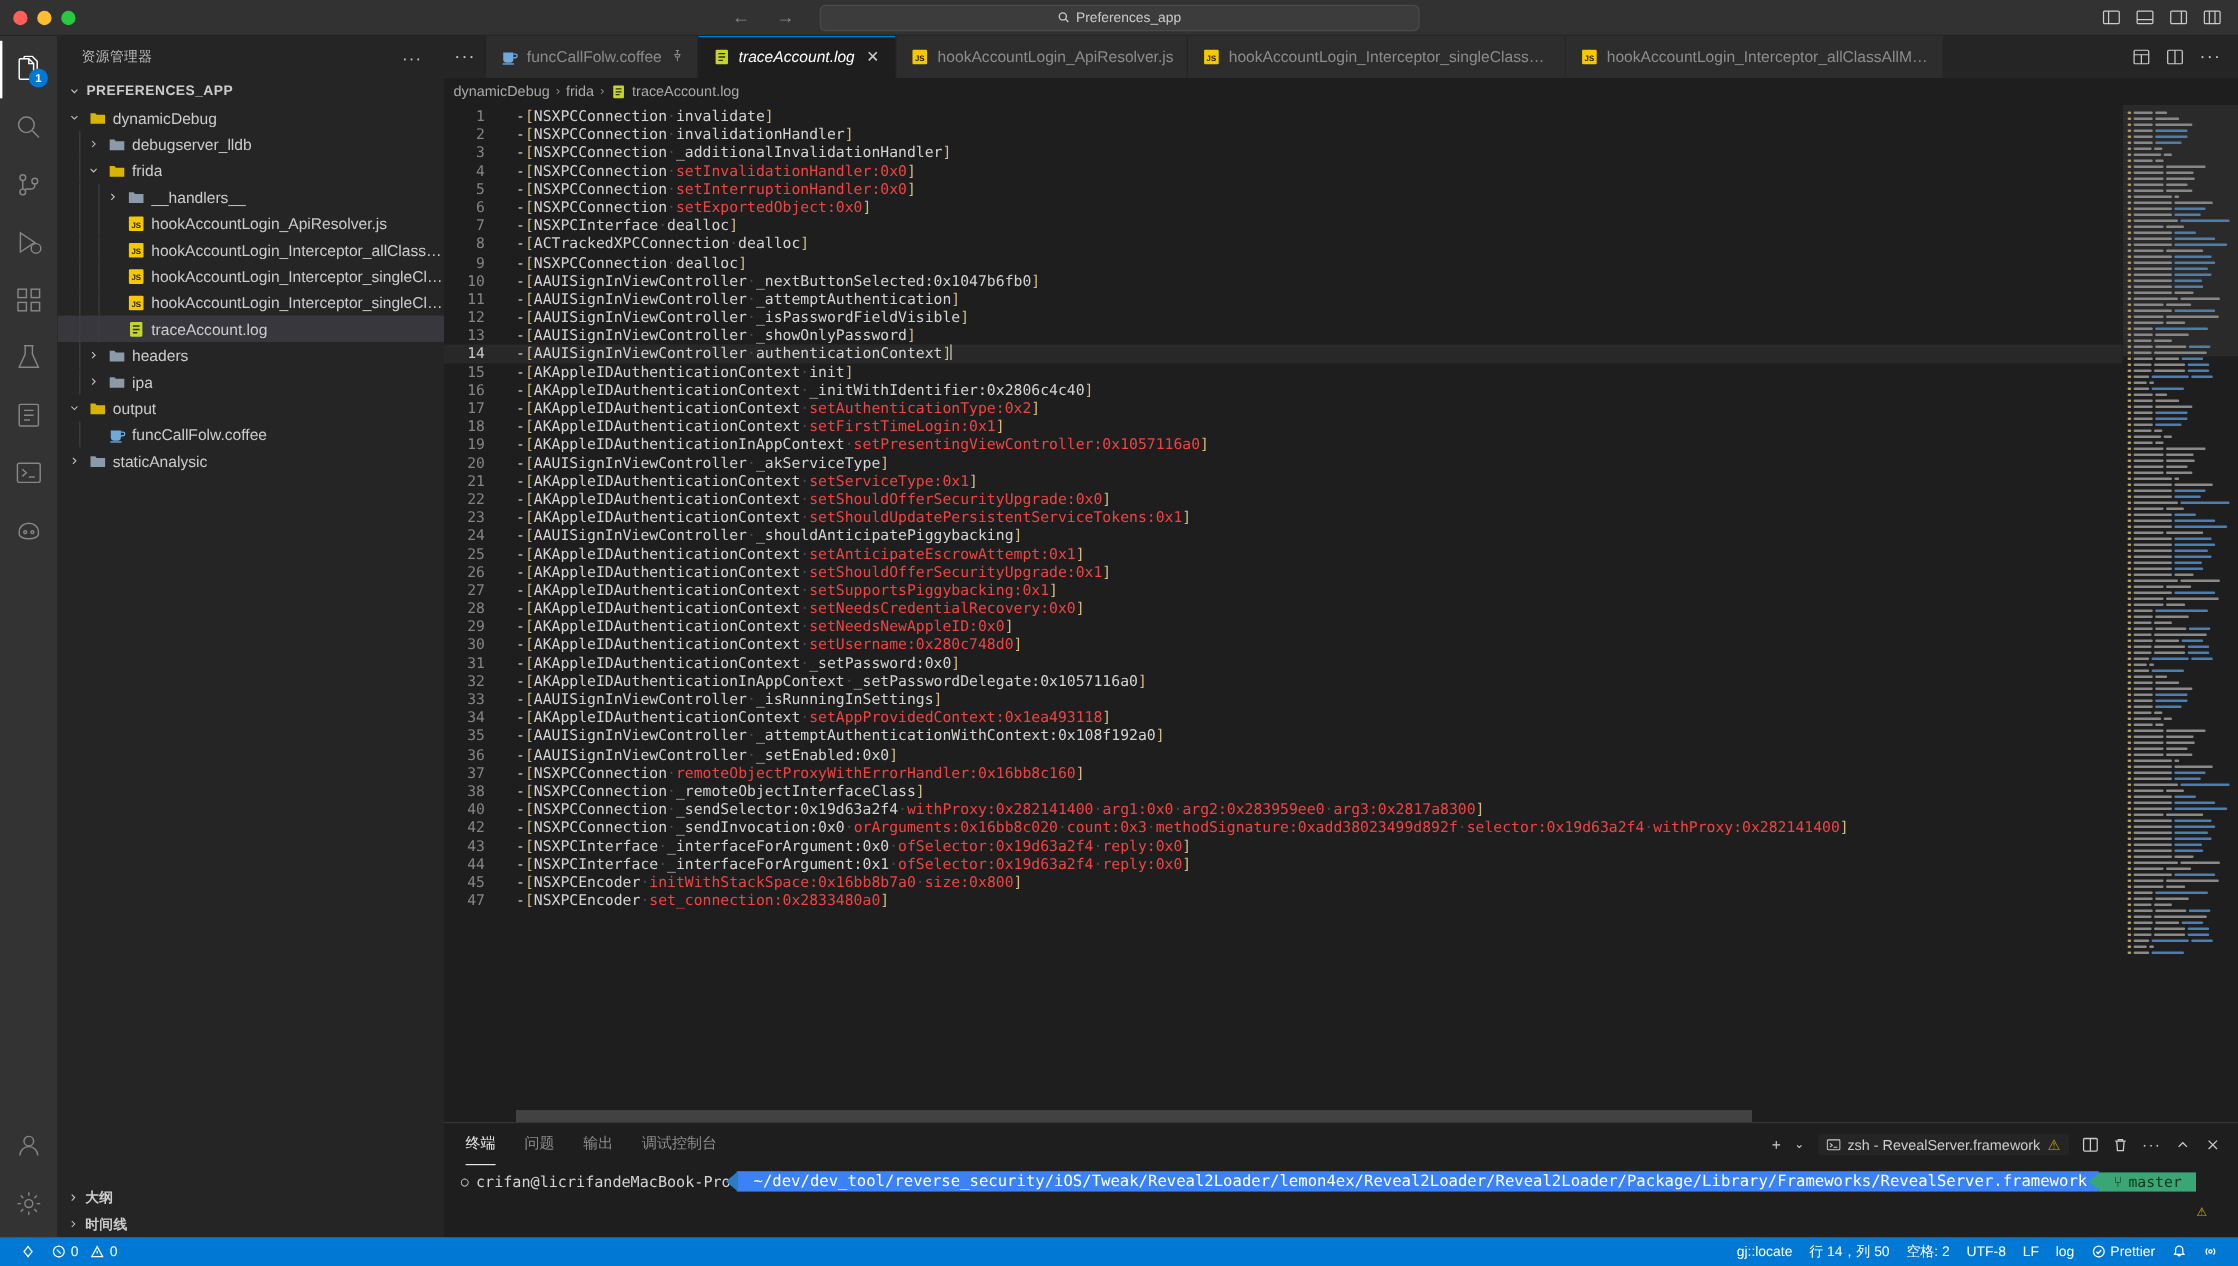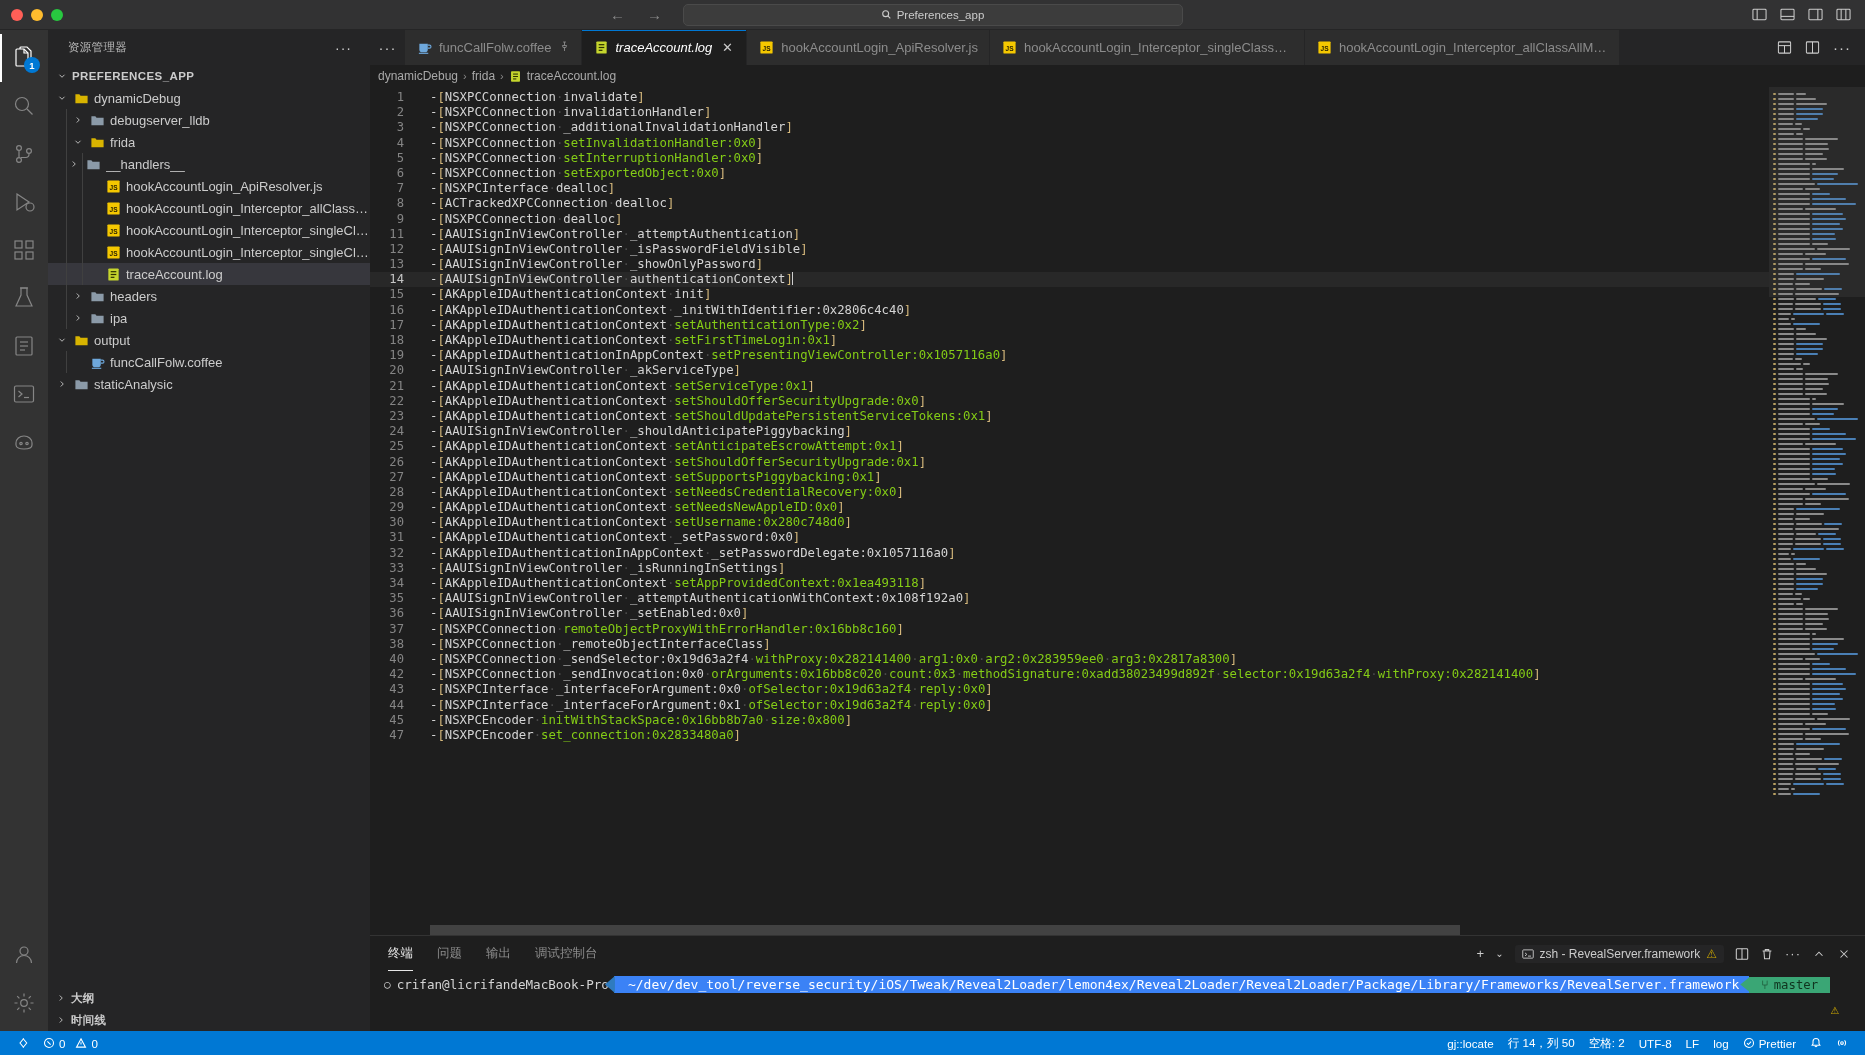--- a/index.html
+++ b/index.html
@@ -131,21 +131,21 @@
   .cline.cur { background:#282828; }
   .cline.cur .ln { color:#c6c6c6; }
   .ln {
     width:60px; flex:0 0 60px; text-align:right; padding-right:26px; color:#858585;
     font-size:12.2px; user-select:none;
   }
   .ctxt { flex:1 1 auto; color:#d4d4d4; }
   .k-dash { color:#d4d4d4; }
   .k-br { color:#d7ba7d; }
   .k-cls { color:#d4d4d4; }
-  .k-sel { color:#84cc16; }
+  .k-sel { color:#ef4444; }
   .k-selw { color:#d4d4d4; }
   .k-dot { color:#4a4a4a; }
   .caret { display:inline-block; width:1px; height:13px; background:#cfcfcf; vertical-align:-2px; margin-left:-1px; }
 
   
   .minimap {
     width: 96px; flex:0 0 96px; background:#1e1e1e; position:relative; overflow:hidden;
     padding-top:4px;
   }
   .mrow { height:5px; display:flex; gap:2px; padding-left:4px; align-items:center; }
@@ -370,21 +370,21 @@
                 <path d="M4 6l4 4 4-4"></path>
               </svg>
             </span>
             <span class="ficon">
               <svg viewBox="0 0 16 16">
                 <path d="M1.5 3.5h4.2l1.3 1.5h7.5v8H1.5z" fill="#d8b400"></path>
               </svg>
             </span>
             <span class="lbl">frida</span>
           </div>
-          <div class="row" style="padding-left: 20px;">
+          <div class="row" style="padding-left: 40px;">
             <span class="guide" style="left: 18px;"></span>
             <span class="guide" style="left: 34px;"></span>
             <span class="chev">
               <svg viewBox="0 0 16 16">
                 <path d="M6 4l4 4-4 4"></path>
               </svg>
             </span>
             <span class="ficon">
               <svg viewBox="0 0 16 16">
                 <path d="M1.5 3.5h4.2l1.3 1.5h7.5v8H1.5z" fill="#8b9aa8"></path>
@@ -652,20 +652,21 @@
         <div class="code" id="code">
             <div class="cline"><span class="ln">1</span><span class="ctxt"><span class="k-dash">-</span><span class="k-br">[</span><span class="k-cls">NSXPCConnection</span><span class="k-dot">·</span><span class="k-selw">invalidate</span><span class="k-br">]</span></span></div>
             <div class="cline"><span class="ln">2</span><span class="ctxt"><span class="k-dash">-</span><span class="k-br">[</span><span class="k-cls">NSXPCConnection</span><span class="k-dot">·</span><span class="k-selw">invalidationHandler</span><span class="k-br">]</span></span></div>
             <div class="cline"><span class="ln">3</span><span class="ctxt"><span class="k-dash">-</span><span class="k-br">[</span><span class="k-cls">NSXPCConnection</span><span class="k-dot">·</span><span class="k-selw">_additionalInvalidationHandler</span><span class="k-br">]</span></span></div>
             <div class="cline"><span class="ln">4</span><span class="ctxt"><span class="k-dash">-</span><span class="k-br">[</span><span class="k-cls">NSXPCConnection</span><span class="k-dot">·</span><span class="k-sel">setInvalidationHandler:0x0</span><span class="k-br">]</span></span></div>
             <div class="cline"><span class="ln">5</span><span class="ctxt"><span class="k-dash">-</span><span class="k-br">[</span><span class="k-cls">NSXPCConnection</span><span class="k-dot">·</span><span class="k-sel">setInterruptionHandler:0x0</span><span class="k-br">]</span></span></div>
             <div class="cline"><span class="ln">6</span><span class="ctxt"><span class="k-dash">-</span><span class="k-br">[</span><span class="k-cls">NSXPCConnection</span><span class="k-dot">·</span><span class="k-sel">setExportedObject:0x0</span><span class="k-br">]</span></span></div>
             <div class="cline"><span class="ln">7</span><span class="ctxt"><span class="k-dash">-</span><span class="k-br">[</span><span class="k-cls">NSXPCInterface</span><span class="k-dot">·</span><span class="k-selw">dealloc</span><span class="k-br">]</span></span></div>
             <div class="cline"><span class="ln">8</span><span class="ctxt"><span class="k-dash">-</span><span class="k-br">[</span><span class="k-cls">ACTrackedXPCConnection</span><span class="k-dot">·</span><span class="k-selw">dealloc</span><span class="k-br">]</span></span></div>
             <div class="cline"><span class="ln">9</span><span class="ctxt"><span class="k-dash">-</span><span class="k-br">[</span><span class="k-cls">NSXPCConnection</span><span class="k-dot">·</span><span class="k-selw">dealloc</span><span class="k-br">]</span></span></div>
+            <div class="cline"><span class="ln">10</span><span class="ctxt"><span class="k-dash">-</span><span class="k-br">[</span><span class="k-cls">AAUISignInViewController</span><span class="k-dot">·</span><span class="k-selw">_nextButtonSelected:0x1047b6fb0</span><span class="k-br">]</span></span></div>
             <div class="cline"><span class="ln">11</span><span class="ctxt"><span class="k-dash">-</span><span class="k-br">[</span><span class="k-cls">AAUISignInViewController</span><span class="k-dot">·</span><span class="k-selw">_attemptAuthentication</span><span class="k-br">]</span></span></div>
             <div class="cline"><span class="ln">12</span><span class="ctxt"><span class="k-dash">-</span><span class="k-br">[</span><span class="k-cls">AAUISignInViewController</span><span class="k-dot">·</span><span class="k-selw">_isPasswordFieldVisible</span><span class="k-br">]</span></span></div>
             <div class="cline"><span class="ln">13</span><span class="ctxt"><span class="k-dash">-</span><span class="k-br">[</span><span class="k-cls">AAUISignInViewController</span><span class="k-dot">·</span><span class="k-selw">_showOnlyPassword</span><span class="k-br">]</span></span></div>
             <div class="cline cur"><span class="ln">14</span><span class="ctxt"><span class="k-dash">-</span><span class="k-br">[</span><span class="k-cls">AAUISignInViewController</span><span class="k-dot">·</span><span class="k-selw">authenticationContext</span><span class="k-br">]</span><span class="caret"></span></span></div>
             <div class="cline"><span class="ln">15</span><span class="ctxt"><span class="k-dash">-</span><span class="k-br">[</span><span class="k-cls">AKAppleIDAuthenticationContext</span><span class="k-dot">·</span><span class="k-selw">init</span><span class="k-br">]</span></span></div>
             <div class="cline"><span class="ln">16</span><span class="ctxt"><span class="k-dash">-</span><span class="k-br">[</span><span class="k-cls">AKAppleIDAuthenticationContext</span><span class="k-dot">·</span><span class="k-selw">_initWithIdentifier:0x2806c4c40</span><span class="k-br">]</span></span></div>
             <div class="cline"><span class="ln">17</span><span class="ctxt"><span class="k-dash">-</span><span class="k-br">[</span><span class="k-cls">AKAppleIDAuthenticationContext</span><span class="k-dot">·</span><span class="k-sel">setAuthenticationType:0x2</span><span class="k-br">]</span></span></div>
             <div class="cline"><span class="ln">18</span><span class="ctxt"><span class="k-dash">-</span><span class="k-br">[</span><span class="k-cls">AKAppleIDAuthenticationContext</span><span class="k-dot">·</span><span class="k-sel">setFirstTimeLogin:0x1</span><span class="k-br">]</span></span></div>
             <div class="cline"><span class="ln">19</span><span class="ctxt"><span class="k-dash">-</span><span class="k-br">[</span><span class="k-cls">AKAppleIDAuthenticationInAppContext</span><span class="k-dot">·</span><span class="k-sel">setPresentingViewController:0x1057116a0</span><span class="k-br">]</span></span></div>
             <div class="cline"><span class="ln">20</span><span class="ctxt"><span class="k-dash">-</span><span class="k-br">[</span><span class="k-cls">AAUISignInViewController</span><span class="k-dot">·</span><span class="k-selw">_akServiceType</span><span class="k-br">]</span></span></div>

